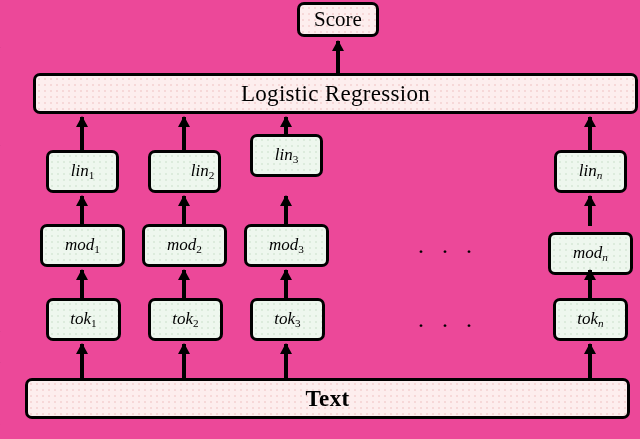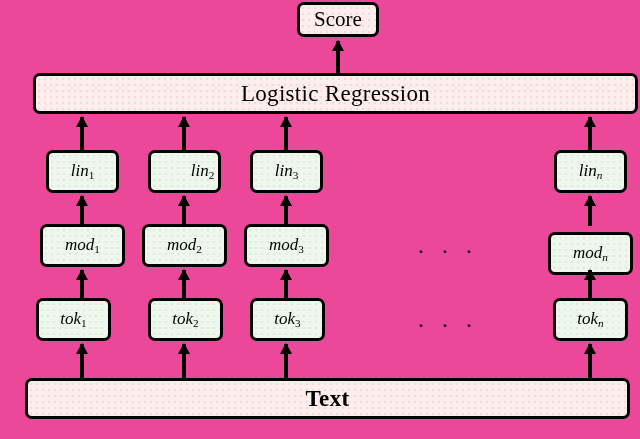--- a/index.html
+++ b/index.html
@@ -171,21 +171,21 @@
     <div class="shaft" style="height:35px;"></div>
       <div class="head"></div>
   </div>
 
   <div class="node green small" style="left:46px; top:150px; width:73px; height:43px;">
     <span class="label"><span>lin</span><span class="sub">1</span></span>
   </div>
   <div class="node green small" style="left:148px; top:150px; width:73px; height:43px;padding-left:36px;">
     <span class="label"><span>lin</span><span class="sub">2</span></span>
   </div>
-  <div class="node green small" style="left:250px; top:150px; width:73px; height:43px;">
+  <div class="node green small" style="left:250px; top:134px; width:73px; height:43px;">
     <span class="label"><span>lin</span><span class="sub">3</span></span>
   </div>
   <div class="node green small" style="left:554px; top:150px; width:73px; height:43px;">
     <span class="label"><span>lin</span><span class="sub ital">n</span></span>
   </div>
 
   <div class="arrow" style="left:82px;  top:196px;">
     <div class="shaft" style="height:30px;"></div>
       <div class="head"></div>
   </div>
@@ -227,21 +227,21 @@
   </div>
   <div class="arrow" style="left:286px; top:270px;">
     <div class="shaft" style="height:30px;"></div>
       <div class="head"></div>
   </div>
   <div class="arrow" style="left:590px; top:270px;">
     <div class="shaft" style="height:30px;"></div>
       <div class="head"></div>
   </div>
 
-  <div class="node green small" style="left:36px; top:298px; width:75px; height:43px;">
+  <div class="node green small" style="left:46px; top:298px; width:75px; height:43px;">
     <span class="label"><span>tok</span><span class="sub">1</span></span>
   </div>
   <div class="node green small" style="left:148px; top:298px; width:75px; height:43px;">
     <span class="label"><span>tok</span><span class="sub">2</span></span>
   </div>
   <div class="node green small" style="left:250px; top:298px; width:75px; height:43px;">
     <span class="label"><span>tok</span><span class="sub">3</span></span>
   </div>
   <div class="node green small" style="left:553px; top:298px; width:75px; height:43px;">
     <span class="label"><span>tok</span><span class="sub ital">n</span></span>

